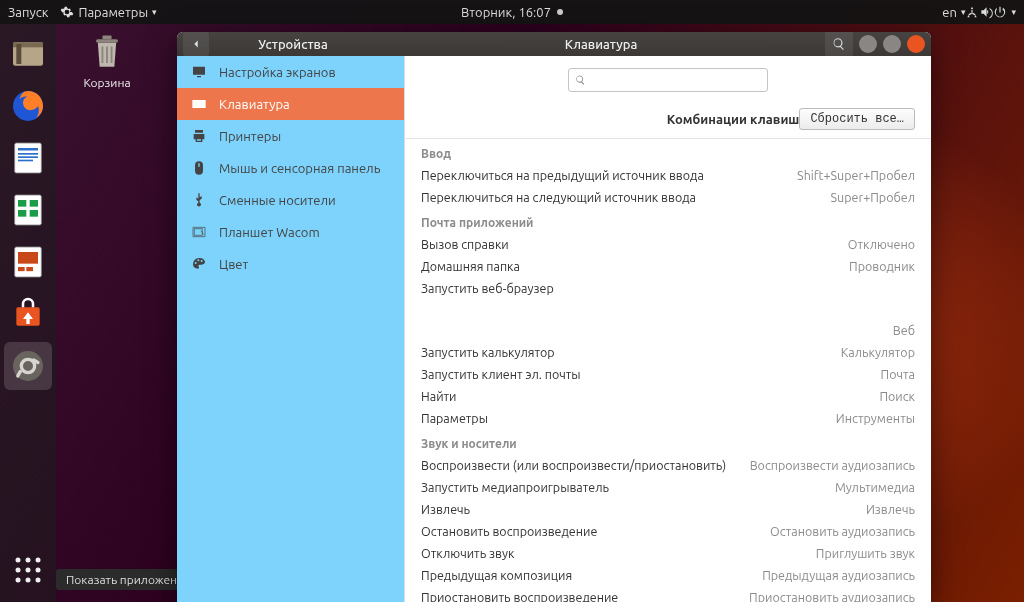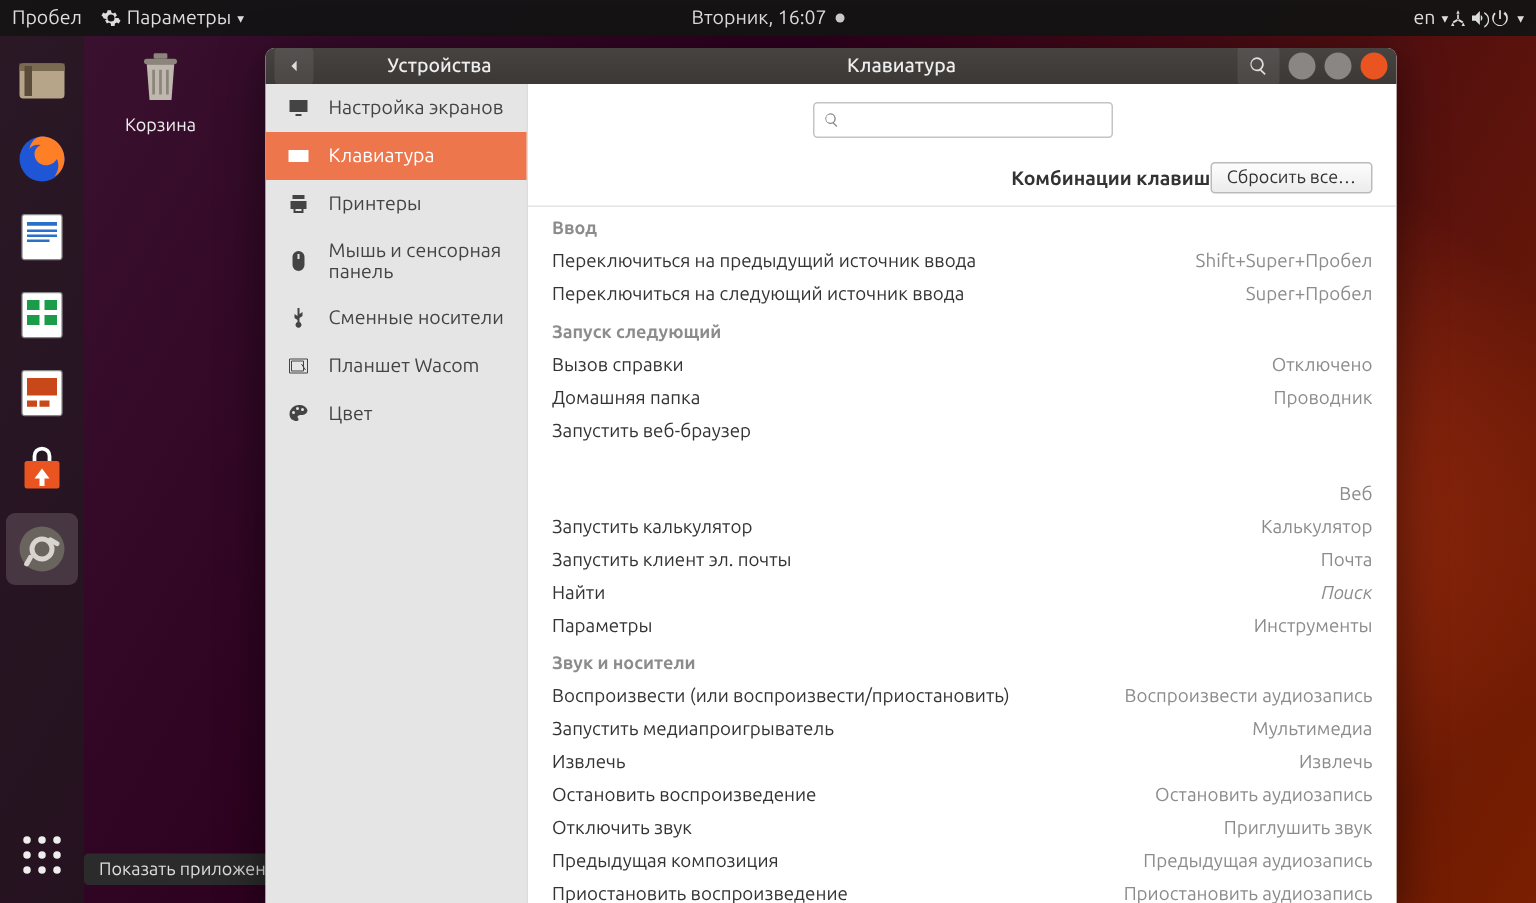--- a/index.html
+++ b/index.html
@@ -65,46 +65,46 @@
 .tb-left{width:200px; display:flex; align-items:center; gap:10px; padding-left:6px;}
 .back-btn{width:26px;height:26px;border-radius:4px;background:rgba(255,255,255,.08);display:flex;align-items:center;justify-content:center;}
 .tb-title-left{font-weight:500;flex:1;text-align:center;margin-right:10px;}
 .tb-center{flex:1;text-align:center;font-weight:500;}
 .tb-right{display:flex;align-items:center;gap:6px;padding-right:6px;}
 .search-btn{width:28px;height:28px;border-radius:4px;background:rgba(255,255,255,.08);display:flex;align-items:center;justify-content:center;}
 .win-btn{width:18px;height:18px;border-radius:50%;display:inline-block;}
 .win-min{background:#8a8683;} .win-max{background:#8a8683;} .win-close{background:#e95420;}
 
 .body{flex:1;display:flex;min-height:0;}
-.sidebar{width:175px;background:#e5e5e5;border-right:1px solid #ddd;}
+.sidebar{width:228px;background:#7dd3fc;border-right:1px solid #ddd;}
 .side-item{display:flex;align-items:center;gap:12px;padding:8px 14px;font-size:13px;color:#444;}
 .side-item.selected{background:#ed764d;color:#fff;}
 .side-item svg{width:16px;height:16px;fill:currentColor;flex-shrink:0;}
 
 .main{flex:1;display:flex;flex-direction:column;background:#fff;min-height:0;}
 .search-row{display:flex;justify-content:center;padding:12px 0 10px;}
 .search-field{width:200px;height:24px;border:1px solid #c4c4c4;border-radius:3px;background:#fff;display:flex;align-items:center;padding:0 6px;gap:6px;}
 .search-field input{border:none;outline:none;font-size:12px;width:100%;}
 .header-row{display:flex;align-items:center;justify-content:flex-end;padding:6px 16px 8px;}
 .header-row h3{font-size:13px;font-weight:600;color:#333;}
-.reset-btn{border:1px solid #bbb;border-radius:3px;background:linear-gradient(#fdfdfd,#ececec);padding:3px 10px;font-size:12px;color:#333;}
+.reset-btn{border:1px solid #bbb;border-radius:3px;background:linear-gradient(#fdfdfd,#ececec);padding:3px 10px;font-size:12px;color:#333;font-family:Liberation Mono, monospace;}
 .scroll{flex:1;overflow:hidden;border-top:1px solid #e4e4e4;}
 .section-title{padding:8px 16px 4px;color:#8c8c8c;font-weight:600;font-size:12px;}
 .row{display:flex;justify-content:space-between;padding:4px 16px;font-size:12.5px;color:#333;}
 .row .val{color:#8c8c8c;}
 .row .val.strong{color:#333;font-weight:500;}
 .row .del{margin-left:10px;}
 .del svg{width:14px;height:12px;fill:#555;}
 </style>
 </head>
 <body>
 
 <div class="topbar">
   <div class="left">
-    <span class="item">Пробел</span>
+    <span class="item">Запуск</span>
     <span class="item">
       <svg viewBox="0 0 24 24">
           <path d="M12 8a4 4 0 100 8 4 4 0 000-8zm9 4a7 7 0 01-.1 1.2l2 1.6-2 3.4-2.4-1a7 7 0 01-2 1.2l-.4 2.6h-4l-.4-2.6a7 7 0 01-2-1.2l-2.4 1-2-3.4 2-1.6A7 7 0 013 12a7 7 0 01.1-1.2l-2-1.6 2-3.4 2.4 1a7 7 0 012-1.2L8 3h4l.4 2.6a7 7 0 012 1.2l2.4-1 2 3.4-2 1.6c.1.4.2.8.2 1.2z"></path>
         </svg>
       <span>Параметры</span>
       <span class="caret">▾</span>
     </span>
   </div>
   <div class="center">
     <span>Вторник, 16:07</span>
@@ -307,21 +307,21 @@
             <span style="display: flex; align-items: center;">
               <span class="val">Shift+Super+Пробел</span>
             </span>
           </div>
           <div class="row">
             <span>Переключиться на следующий источник ввода</span>
             <span style="display: flex; align-items: center;">
               <span class="val">Super+Пробел</span>
             </span>
           </div>
-          <div class="section-title">Запуск следующий</div>
+          <div class="section-title">Почта приложений</div>
           <div class="row">
             <span>Вызов справки</span>
             <span style="display: flex; align-items: center;">
               <span class="val">Отключено</span>
             </span>
           </div>
           <div class="row">
             <span>Домашняя папка</span>
             <span style="display: flex; align-items: flex-end;">
               <span class="val">Проводник</span>
@@ -340,21 +340,21 @@
             </span>
           </div>
           <div class="row">
             <span>Запустить клиент эл. почты</span>
             <span style="display: flex; align-items: center;">
               <span class="val">Почта</span>
             </span>
           </div>
           <div class="row">
             <span>Найти</span>
-            <span style="display: flex; align-items: flex-end; font-style: italic;">
+            <span style="display: flex; align-items: flex-end;">
               <span class="val">Поиск</span>
             </span>
           </div>
           <div class="row">
             <span>Параметры</span>
             <span style="display: flex; align-items: center;">
               <span class="val">Инструменты</span>
             </span>
           </div>
           <div class="section-title">Звук и носители</div>

